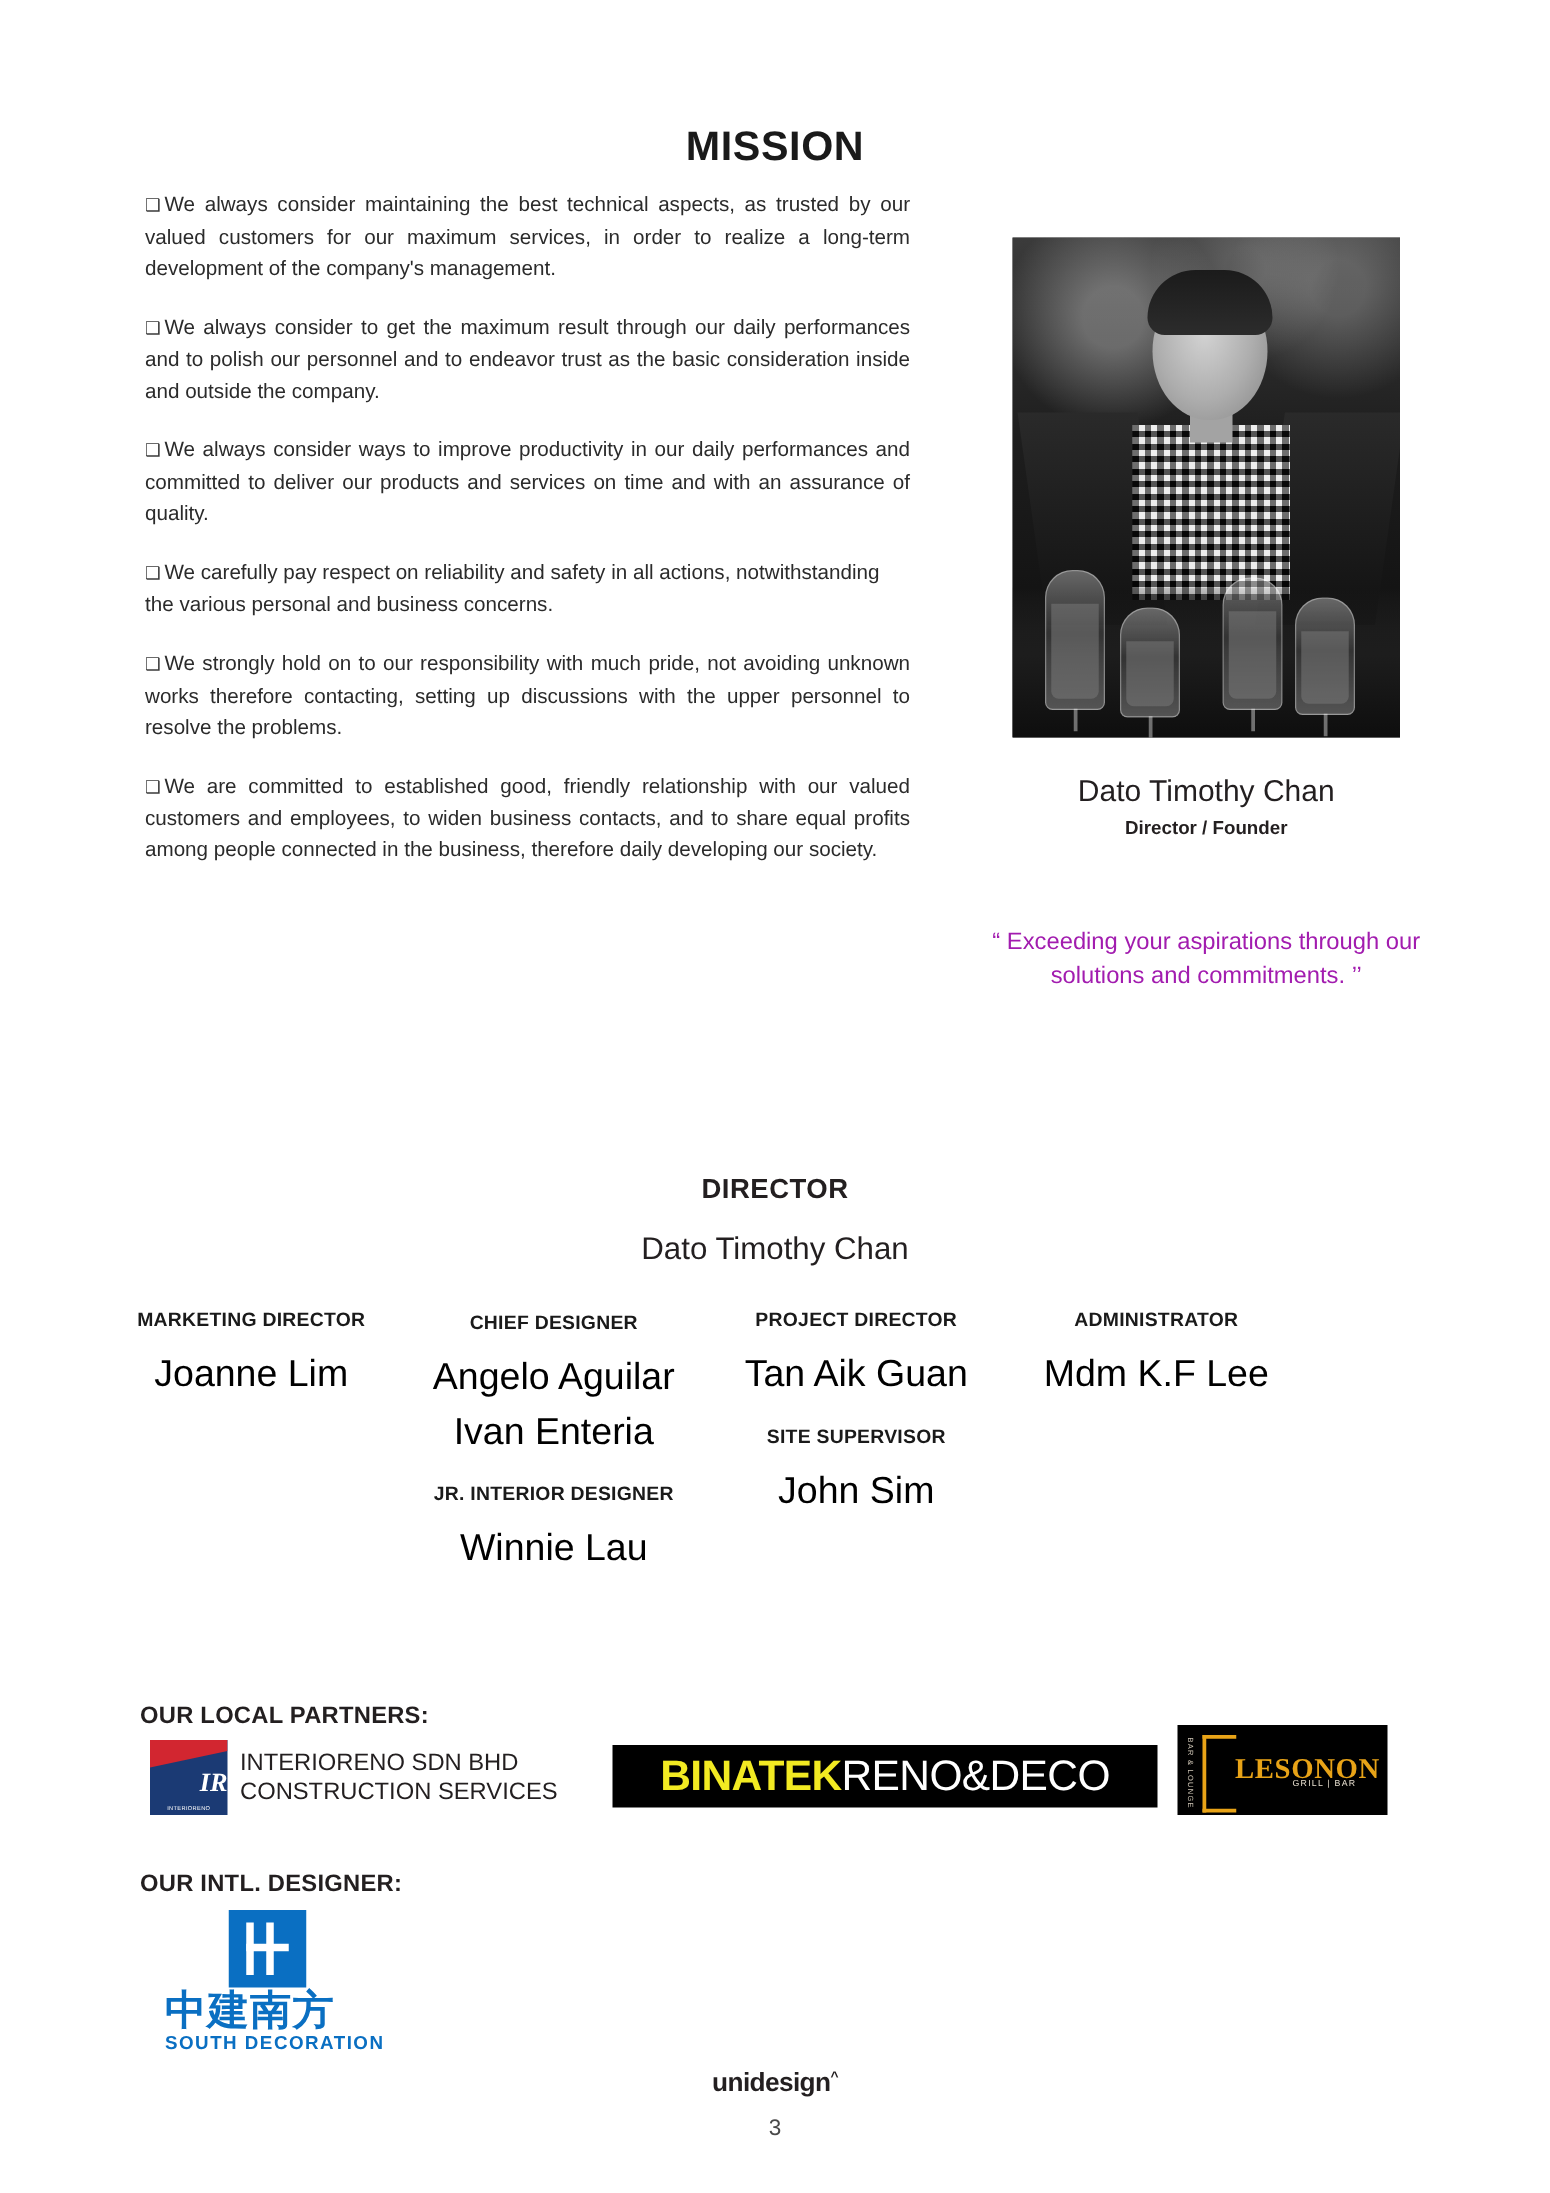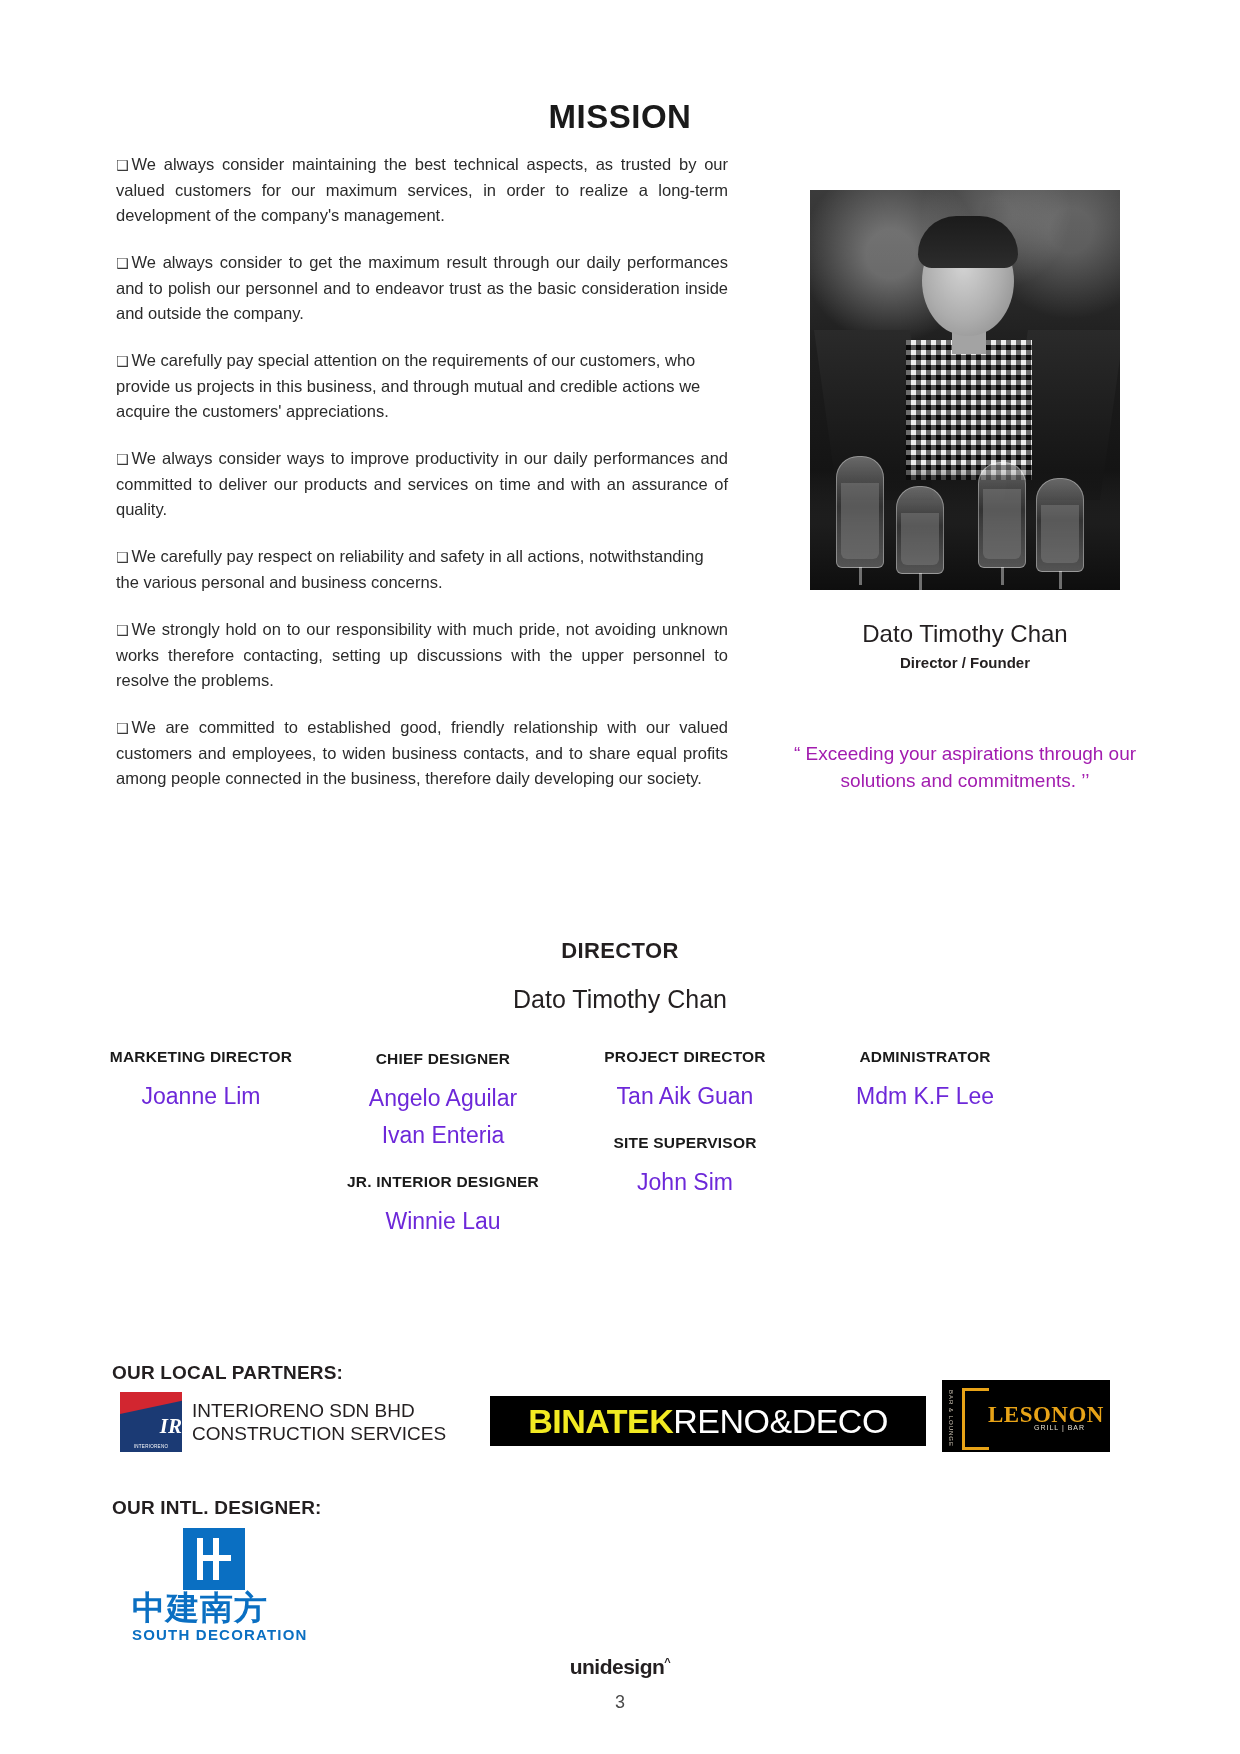--- a/index.html
+++ b/index.html
@@ -222,22 +222,22 @@
   }
 
   .org-col { position: absolute; text-align: center; }
   .org-col .role {
     font-size: 15.5px;
     font-weight: bold;
     letter-spacing: 0.2px;
     color: #1a1a1a;
   }
   .org-col .person {
-    font-size: 23px;
-    color: #6d28d9;
+    font-size: 30px;
+    color: #000000;
     margin-top: 17px;
     white-space: nowrap;
   }
   .org-col .person + .person { margin-top: 10px; }
   .org-col .role.sub { margin-top: 24px; }
 
   #col-marketing { left: 88px;  top: 1048px; width: 226px; }
   #col-designer  { left: 330px; top: 1050px; width: 226px; }
   #col-project   { left: 572px; top: 1048px; width: 226px; }
   #col-admin     { left: 812px; top: 1048px; width: 226px; }
@@ -454,21 +454,20 @@
 </head>
 <body>
 
 <div class="page">
 
   <div class="mission-title">MISSION</div>
 
   <div class="mission-body">
     <p class="mission-para"><span class="bullet">❑</span><span>We always consider maintaining the best technical aspects, as trusted by our valued customers for our maximum services, in order to realize a long-term development of the company's management.</span></p>
     <p class="mission-para"><span class="bullet">❑</span><span>We always consider to get the maximum result through our daily performances and to polish our personnel and to endeavor trust as the basic consideration inside and outside the company.</span></p>
-    <p class="mission-para nojustify"><span class="bullet">❑</span><span>We carefully pay special attention on the requirements of our customers, who provide us projects in this business, and through mutual and credible actions we acquire the customers' appreciations.</span></p>
     <p class="mission-para"><span class="bullet">❑</span><span>We always consider ways to improve productivity in our daily performances and committed to deliver our products and services on time and with an assurance of quality.</span></p>
     <p class="mission-para nojustify"><span class="bullet">❑</span><span>We carefully pay respect on reliability and safety in all actions, notwithstanding the various personal and business concerns.</span></p>
     <p class="mission-para"><span class="bullet">❑</span><span>We strongly hold on to our responsibility with much pride, not avoiding unknown works therefore contacting, setting up discussions with the upper personnel to resolve the problems.</span></p>
     <p class="mission-para"><span class="bullet">❑</span><span>We are committed to established good, friendly relationship with our valued customers and employees, to widen business contacts, and to share equal profits among people connected in the business, therefore daily developing our society.</span></p>
   </div>
 
   <div class="portrait-wrap">
     <div class="portrait">
       <div class="bg"></div>
       <div class="jacketL"></div>

